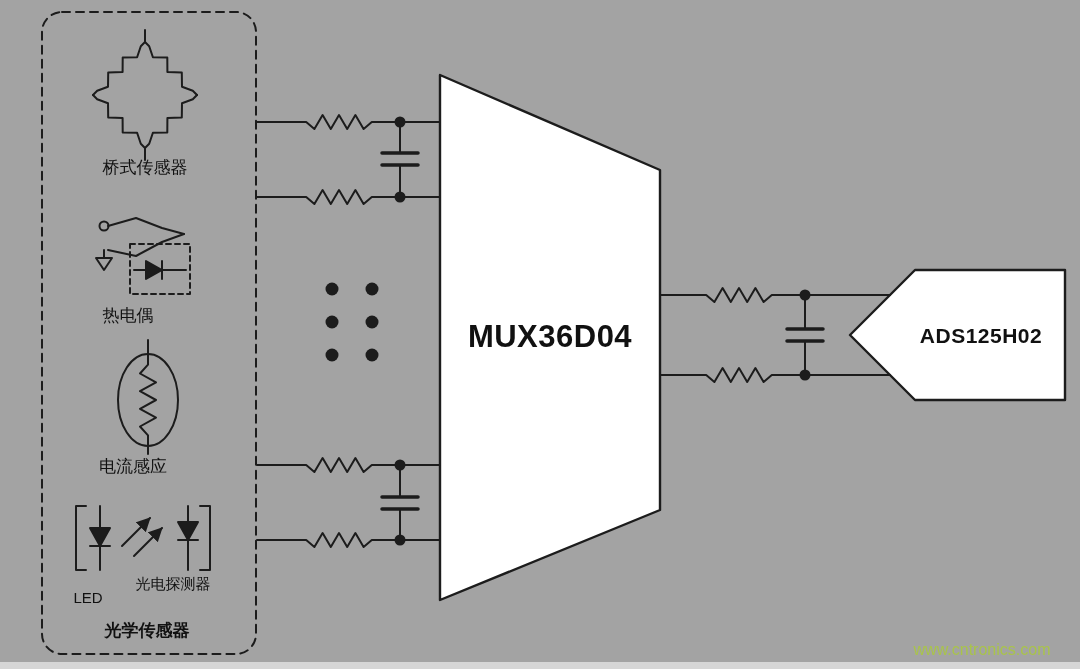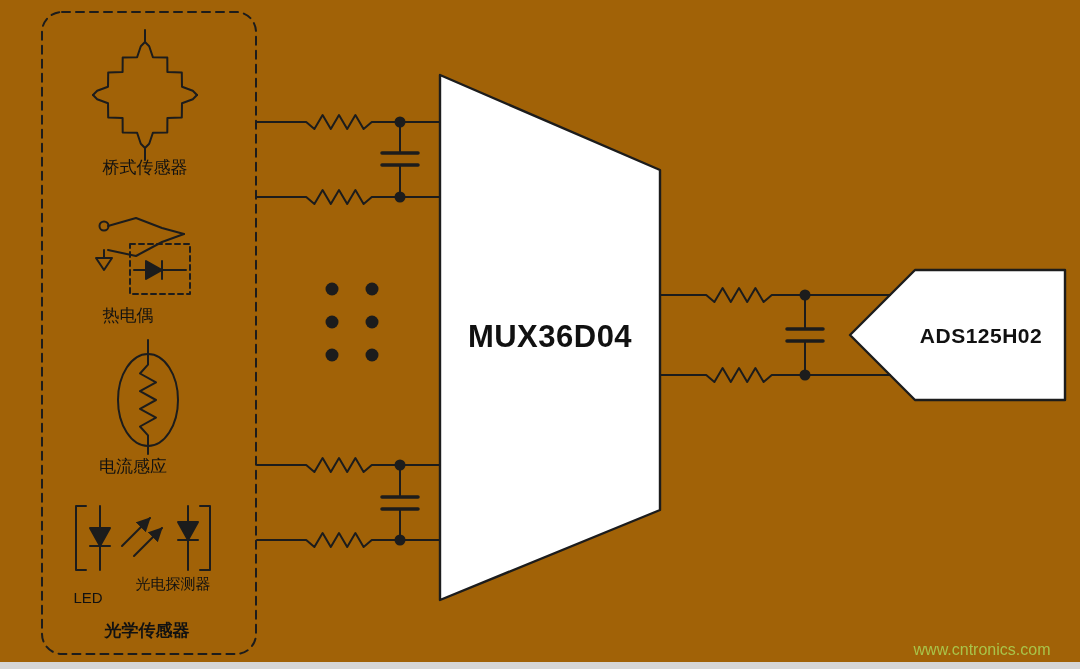--- a/index.html
+++ b/index.html
@@ -1,16 +1,16 @@
 <!DOCTYPE html>
 <html><head>
 <meta charset="utf-8">
 <style>
   html,body{margin:0;padding:0;background:#ffffff;}
-  .stage{position:relative;width:1080px;height:669px;background:#a16207;overflow:hidden;
+  .stage{position:relative;width:1080px;height:669px;background:#a3a3a3;overflow:hidden;
          font-family:"Liberation Sans", sans-serif;}
   svg{display:block;}
   .lbl{font-family:"Liberation Sans", sans-serif; fill:#111111;}
   .lbl-cjk{font-size:17px;}
   .lbl-small{font-size:15px;}
   .lbl-bold{font-weight:bold;}
   .block-label{font-weight:bold; letter-spacing:0.5px;}
 </style>
 </head>
 <body>

